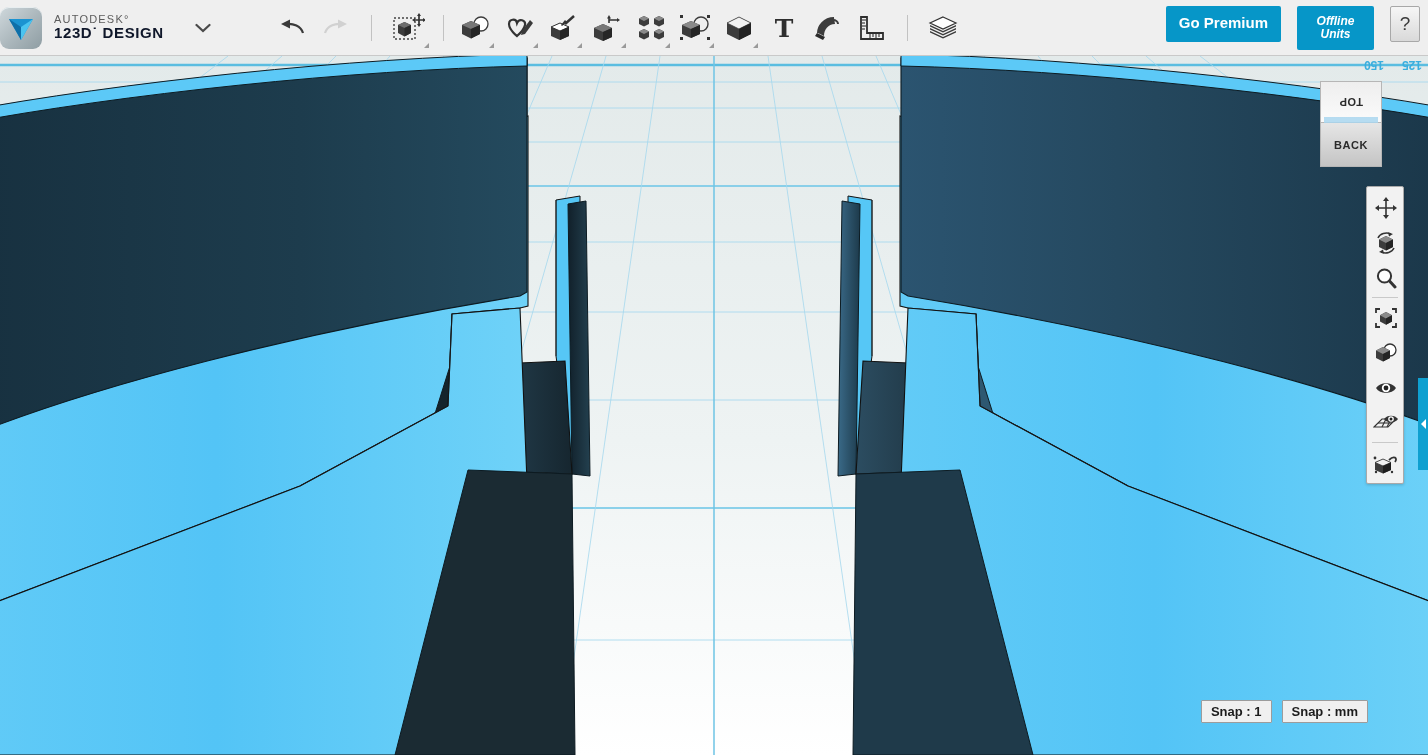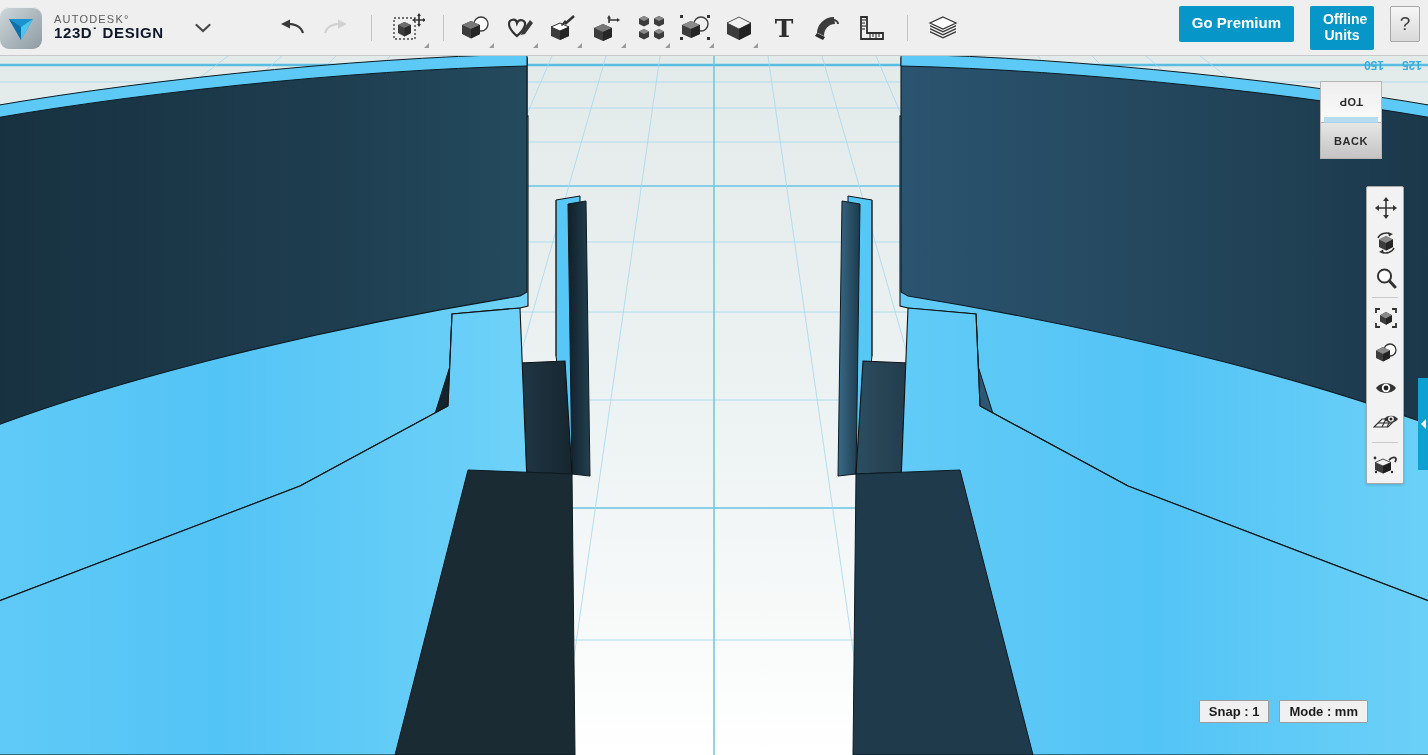--- a/index.html
+++ b/index.html
@@ -54,21 +54,21 @@
     display: flex; align-items: flex-start; gap: 16px;
   }
   .btn-blue {
     background: #0696c8; color: #fff; border: none;
     font-family: "Liberation Sans", sans-serif;
     font-size: 15px; font-weight: bold;
     padding: 6px 13px; border-radius: 2px; cursor: pointer;
     line-height: 1.08; text-align: center;
   }
   #btn-premium { height: 36px; }
-  #btn-offline { height: 44px; width: 64px; font-size: 14px; }
+  #btn-offline { height: 44px; width: 77px; font-size: 12px; font-style: italic; }
   #btn-help {
     width: 30px; height: 36px; cursor: pointer;
     background: linear-gradient(180deg,#f6f6f6,#d9d9d9);
     border: 1px solid #a8a8a8; border-radius: 2px;
     font-size: 19px; color: #3a3a3a;
     display: flex; align-items: center; justify-content: center;
   }
 
   
   #canvas {
@@ -90,21 +90,21 @@
     font-size: 11px; font-weight: bold; color: #2b2b2b;
     letter-spacing: .5px;
   }
   #vc-top {
     top: 0; height: 42px;
     background: linear-gradient(180deg,#fbfbfb,#eeeeee);
     border: 1px solid #b6b6b6;
     transform: rotate(180deg);
   }
   #vc-bot {
-    top: 42px; height: 36px;
+    top: 42px; height: 44px;
     background: linear-gradient(180deg,#e6e6e6,#c4c4c4);
     border: 1px solid #b6b6b6; border-top: none;
   }
   #vc-band {
     position: absolute; left: 4px; top: 36px; width: 54px; height: 14px;
     background: #a9d6ee; opacity: .85;
   }
   #vc-label-150 {
     position: absolute; right: 44px; top: 2px;
     font-size: 12px; color: #3aaede; font-weight: bold;
@@ -606,17 +606,17 @@
         </svg>
       </div>
     </div>
 
     <div id="panel-tab">
       <span class="arrow"></span>
     </div>
 
     <div id="status">
       <div class="statchip">Snap : 1</div>
-      <div class="statchip">Mode : mm</div>
+      <div class="statchip">Snap : mm</div>
     </div>
 
   </div>
 </div>
 
 </body></html>

